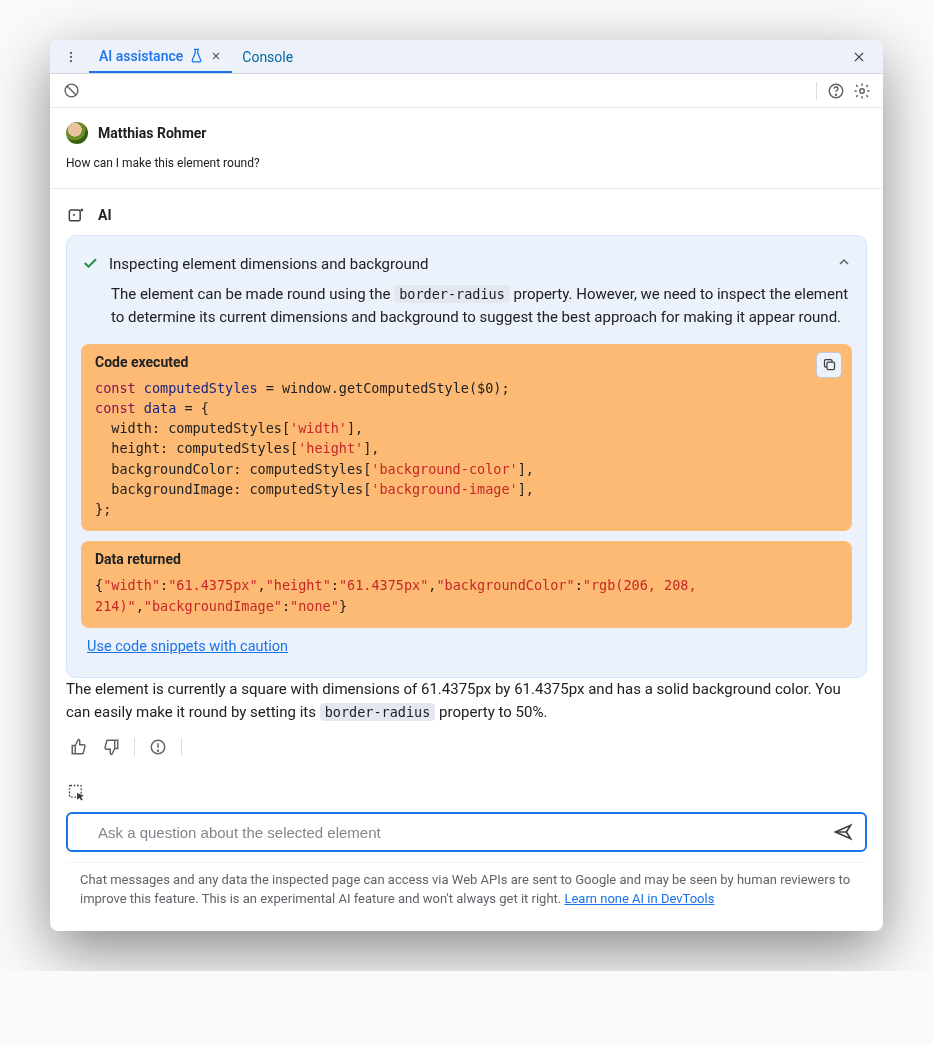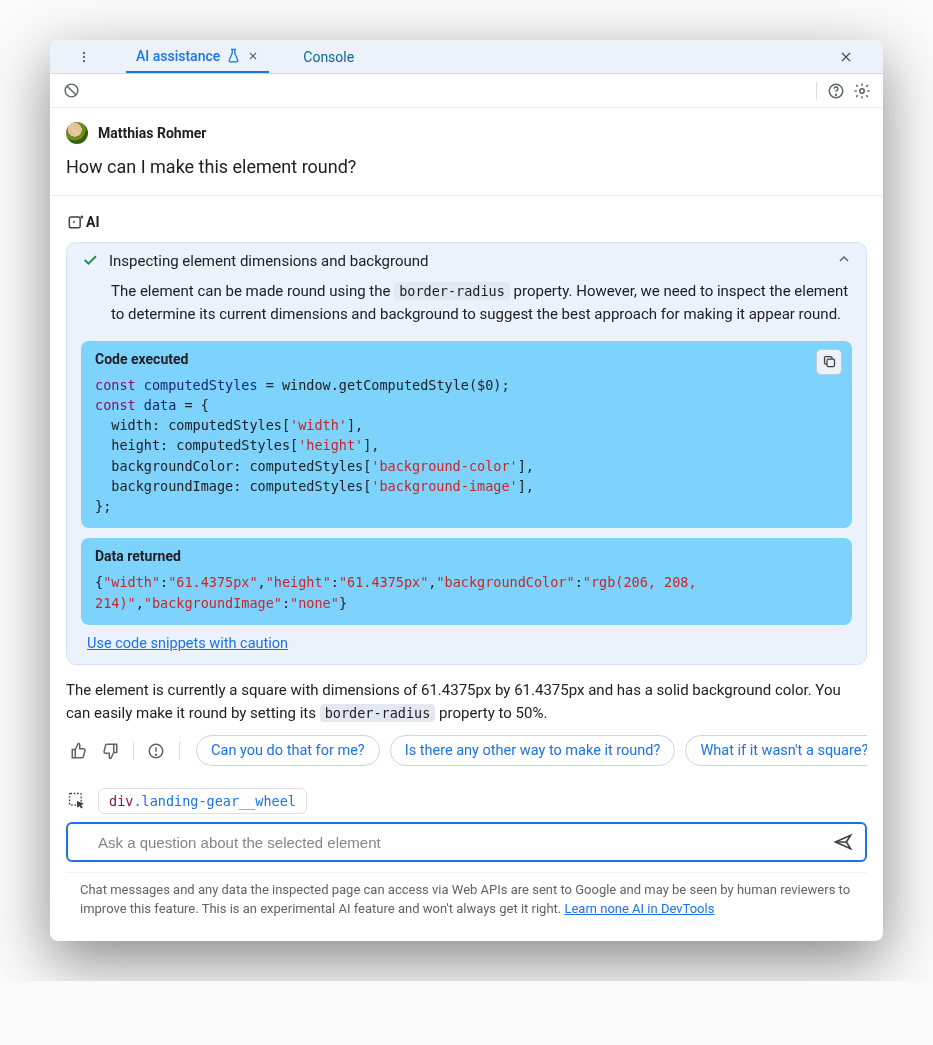--- a/index.html
+++ b/index.html
@@ -23,22 +23,21 @@
     display: flex;
     flex-direction: column;
   }
   
   .tabbar {
     display: flex;
     align-items: center;
     height: 34px;
     background: #edf2fa;
     border-bottom: 1px solid #d0d7de;
-    padding: 0 18px;
-    gap: 24px;
+    padding: 0 5px;
   }
   .tabbar .kebab {
     width: 24px; height: 24px; display:flex; align-items:center; justify-content:center;
     margin: 0 6px 0 4px;
     color: #5f6368;
   }
   .tab {
     display: flex; align-items: center;
     height: 33px;
     padding: 0 10px;
@@ -71,44 +70,43 @@
   .toolbar .spacer { flex:1; }
   .toolbar .divider { width:1px; height:18px; background:#dadce0; margin:0 6px; }
   
   .content { padding: 14px 16px 10px; }
   .user-row { display:flex; align-items:center; gap:10px; margin-bottom:12px; }
   .avatar {
     width:22px; height:22px; border-radius:50%;
     background: radial-gradient(circle at 40% 35%, #e8c39e 0 35%, #6b8e23 36% 55%, #3a5f0b 56% 100%);
   }
   .username { font-weight:700; }
-  .question { font-size:18px; margin-bottom:18px; }
+  .question { font-size:12px; margin-bottom:18px; }
   .hr { height:1px; background:#e8eaed; margin: 0 -16px; }
-  .ai-row { display:flex; align-items:center; gap:0; padding: 16px 0 10px; }
+  .ai-row { display:flex; align-items:center; gap:12px; padding: 16px 0 10px; }
   .ai-label { font-weight:700; }
   
   .panel {
     background:#ecf2fb;
     border:1px solid #d3e3fc;
     border-radius:10px;
-    padding: 8px 14px;
-    margin-bottom: 14px;
+    padding: 18px 14px;
   }
   .panel-head { display:flex; align-items:flex-start; gap:10px; }
   .panel-title { font-size:15px; padding-top:1px; flex:1; }
   .chevron { color:#5f6368; cursor:pointer; }
   .panel-desc { font-size:15px; line-height:1.55; margin: 10px 0 14px 30px; color:#202124; }
   .inline-code {
     font-family: ui-monospace, SFMono-Regular, Menlo, Consolas, monospace;
     background:#e3e8f0;
     padding: 1px 5px; border-radius:4px;
     font-size: 13.5px;
   }
   .codebox {
-    background:#7dd3fc;
+    background:#fdba74;
     border-radius:8px;
     padding: 10px 14px 12px;
     margin: 0 0 10px 0;
     position:relative;
   }
   .codebox-title { font-weight:700; font-size:14px; margin-bottom:8px; }
   .copy-btn {
     position:absolute; top:8px; right:10px;
     width:26px; height:26px; display:flex; align-items:center; justify-content:center;
     border:1px solid #c2c9d6; border-radius:5px; background:#edf2fa; cursor:pointer; color:#3c4043;
@@ -305,36 +303,28 @@
       </div>
       <div class="vdivider"></div>
       <div class="icon-btn">
         <svg width="18" height="18" viewBox="0 0 24 24" fill="none" stroke="currentColor" stroke-width="2">
             <circle cx="12" cy="12" r="9"></circle>
             <path d="M12 7v6"></path>
             <circle cx="12" cy="17" r="0.6" fill="currentColor"></circle>
           </svg>
       </div>
       <div class="vdivider"></div>
-      <div class="chip-row">
-        <div class="chip">Can you do that for me?</div>
-        <div class="chip">Is there any other way to make it round?</div>
-        <div class="chip">What if it wasn't a square?</div>
-      </div>
     </div>
 
     <div class="context-row">
       <div class="context-icn">
         <svg width="20" height="20" viewBox="0 0 24 24" fill="none" stroke="currentColor" stroke-width="1.6">
             <rect x="3" y="3" width="14" height="14" rx="1" stroke-dasharray="2 2"></rect>
             <path d="M12 12l8 3-3 2 2 3-2 1-2-3-3 2z" fill="currentColor" stroke="none"></path>
           </svg>
-      </div>
-      <div class="context-badge">
-        <span class="tag">div</span><span class="cls">.landing-gear__wheel</span>
       </div>
     </div>
 
     <div class="input-row">
       <input type="text" placeholder="Ask a question about the selected element" style="">
       <div class="send-btn">
         <svg width="20" height="20" viewBox="0 0 24 24" fill="none" stroke="currentColor" stroke-width="2">
             <path d="M3 12l18-8-5 8 5 8z"></path>
             <path d="M3 12h13"></path>
           </svg>

